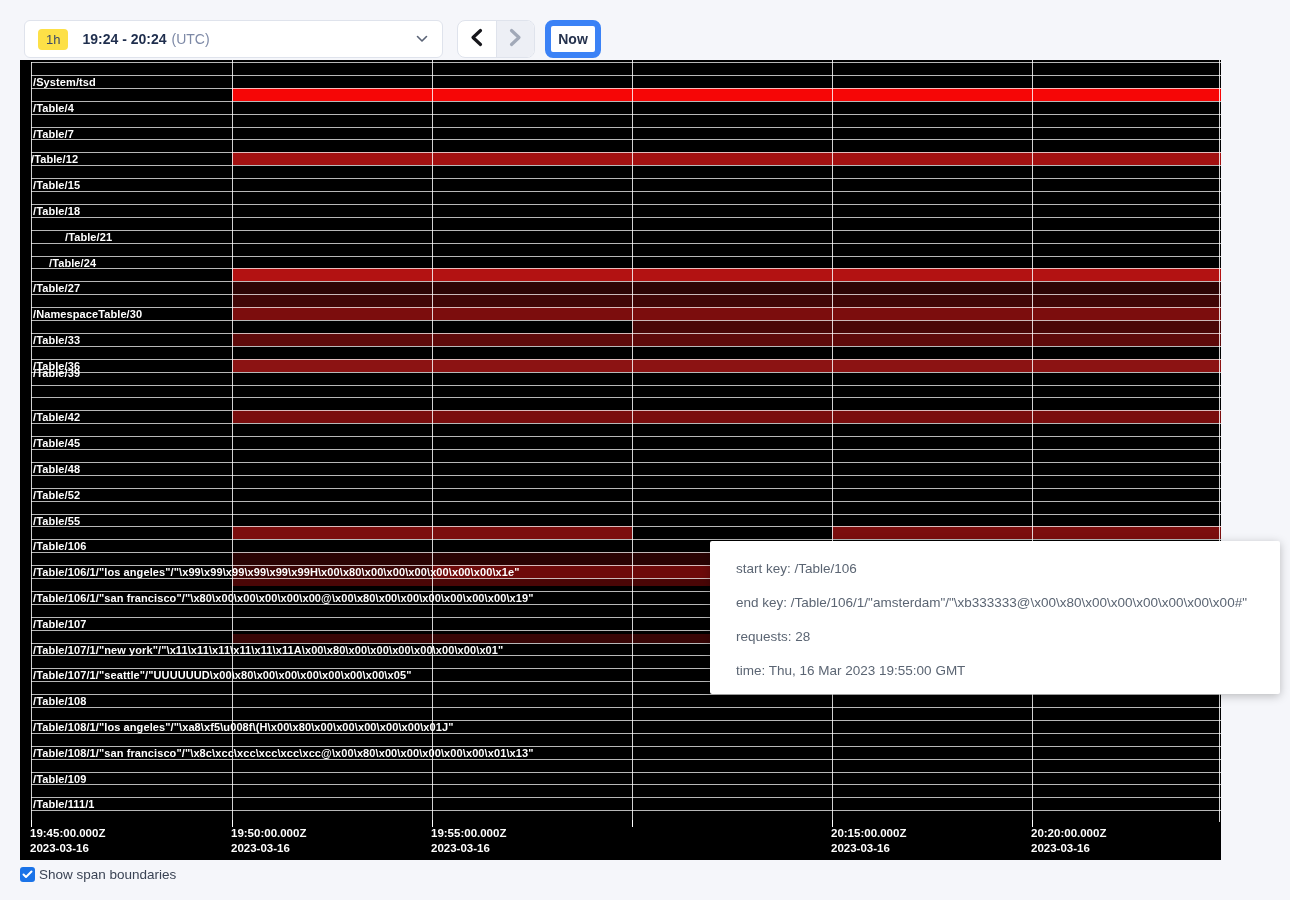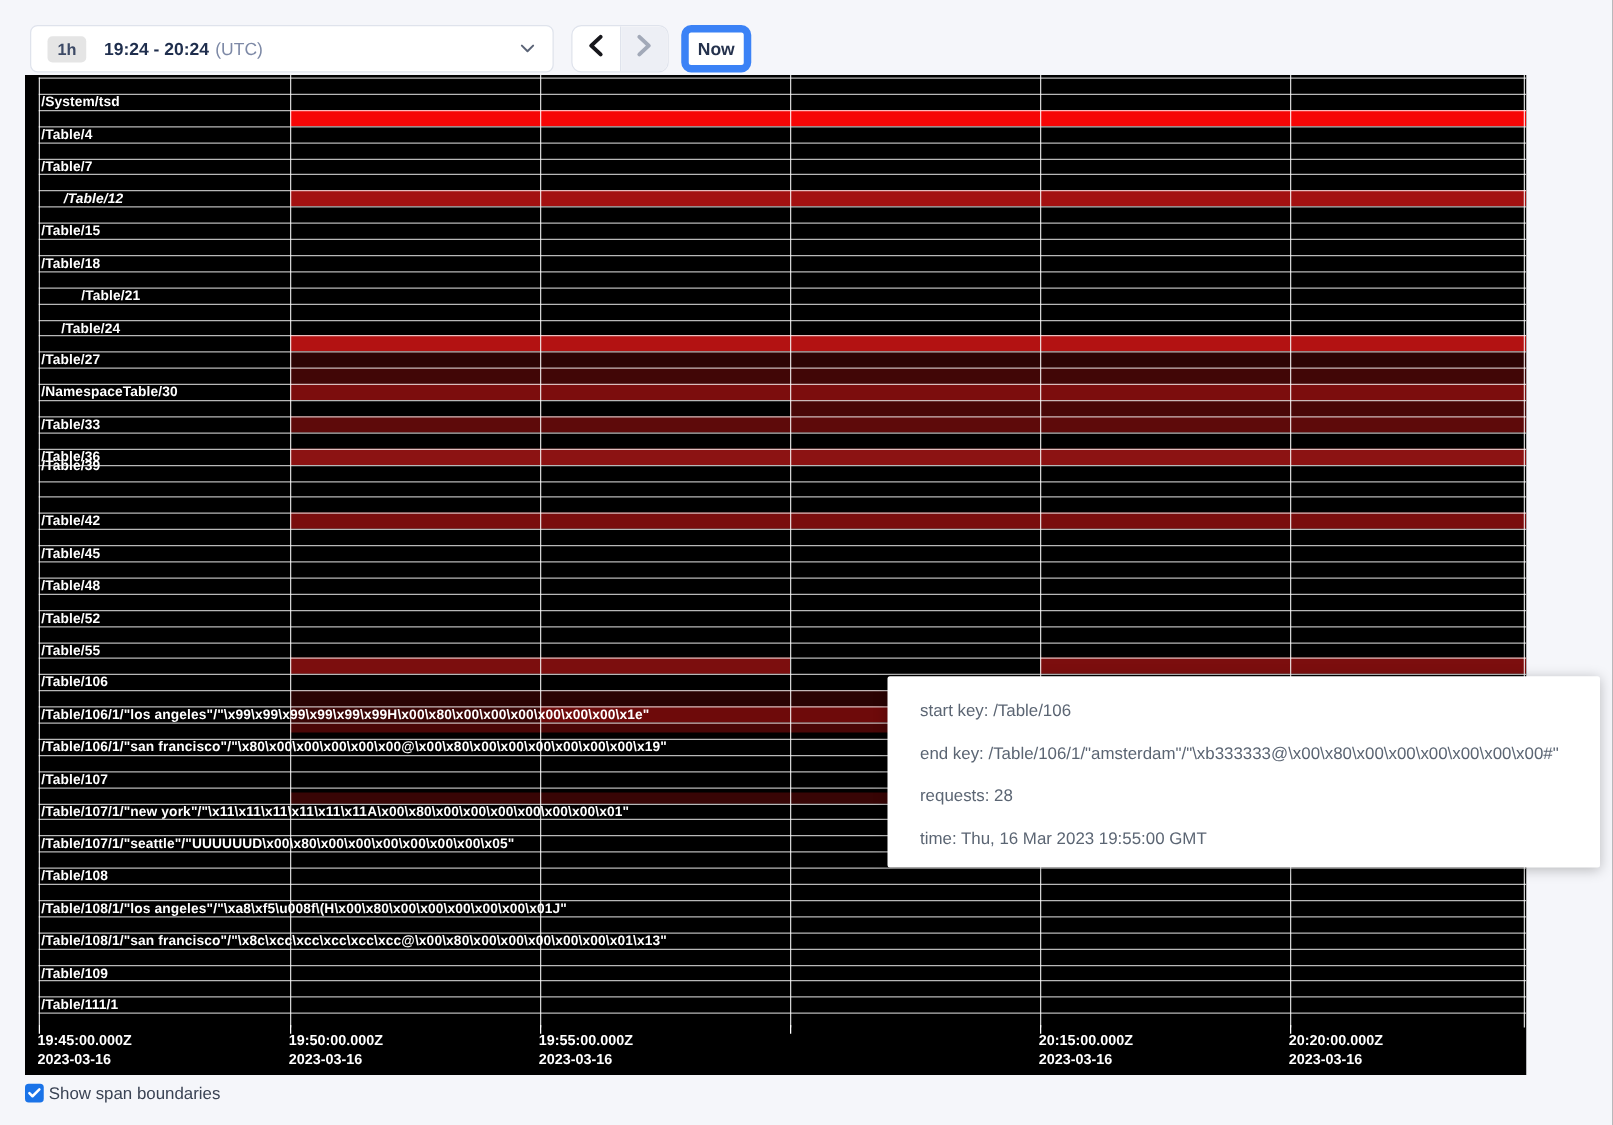--- a/index.html
+++ b/index.html
@@ -1,21 +1,21 @@
 <!DOCTYPE html>
 <html><head>
 <meta charset="utf-8">
 <style>
   html,body{margin:0;padding:0;background:#f5f6fa;width:1290px;height:900px;overflow:hidden;
     font-family:"Liberation Sans","DejaVu Sans",sans-serif;}
   .abs{position:absolute;}
   
   .time-select{left:24px;top:20px;width:419px;height:38px;background:#fff;border:1px solid #dfe3ec;
     border-radius:6px;display:flex;align-items:center;box-sizing:border-box;cursor:pointer;}
-  .dur-badge{margin-left:13px;background:#e5e5e5;color:#3d4a66;font-weight:bold;font-size:13px;
+  .dur-badge{margin-left:13px;background:#fde047;color:#3d4a66;font-weight:normal;font-size:13px;
     padding:3px 8px;border-radius:4px;}
   .range-text{margin-left:14px;font-size:14px;font-weight:bold;color:#1f2e4d;}
   .tz-text{margin-left:5px;font-size:14px;color:#7d89a6;}
   .select-caret{margin-left:auto;margin-right:14px;display:flex;align-items:center;}
   .nav-group{left:457px;top:20px;width:78px;height:38px;background:#fff;border:1px solid #dfe3ec;
     border-radius:8px;display:flex;box-sizing:border-box;overflow:hidden;}
   .nav-btn{width:50%;display:flex;align-items:center;justify-content:center;cursor:pointer;}
   .nav-btn.prev{border-right:1px solid #dfe3ec;}
   .nav-btn.next{background:#edeff5;cursor:default;}
   .now-btn{left:545px;top:20px;width:56px;height:38px;background:#fff;border:6px solid #3b82f6;
@@ -155,21 +155,21 @@
     <div class="vline" style="left: 11px; top: 2px; height: 758px;"></div>
     <div class="vline" style="left: 212px; top: 0px; height: 762px;"></div>
     <div class="vline" style="left: 412px; top: 0px; height: 762px;"></div>
     <div class="vline" style="left: 612px; top: 0px; height: 762px;"></div>
     <div class="vline" style="left: 812px; top: 0px; height: 762px;"></div>
     <div class="vline" style="left: 1012px; top: 0px; height: 762px;"></div>
     <div class="vline" style="left: 1199px; top: 0px; height: 762px;"></div>
     <div class="row-label" style="left: 13px; top: 16px;">/System/tsd</div>
     <div class="row-label" style="left: 13px; top: 41.8px;">/Table/4</div>
     <div class="row-label" style="left: 13px; top: 67.6px;">/Table/7</div>
-    <div class="row-label" style="left: 31px; top: 93.4px; font-style: italic;">/Table/12</div>
+    <div class="row-label" style="left: 11px; top: 93.4px;">/Table/12</div>
     <div class="row-label" style="left: 13px; top: 119.2px;">/Table/15</div>
     <div class="row-label" style="left: 13px; top: 145px;">/Table/18</div>
     <div class="row-label" style="left: 13px; top: 170.8px; margin-left: 32px;">/Table/21</div>
     <div class="row-label" style="left: 13px; top: 196.6px; padding-left: 16px;">/Table/24</div>
     <div class="row-label" style="left: 13px; top: 222.4px;">/Table/27</div>
     <div class="row-label" style="left: 13px; top: 248.2px;">/NamespaceTable/30</div>
     <div class="row-label" style="left: 13px; top: 274px;">/Table/33</div>
     <div class="row-label" style="left: 13px; top: 299.8px;">/Table/36</div>
     <div class="row-label" style="left: 13px; top: 307px;">/Table/39</div>
     <div class="row-label" style="left: 13px; top: 351.4px;">/Table/42</div>

